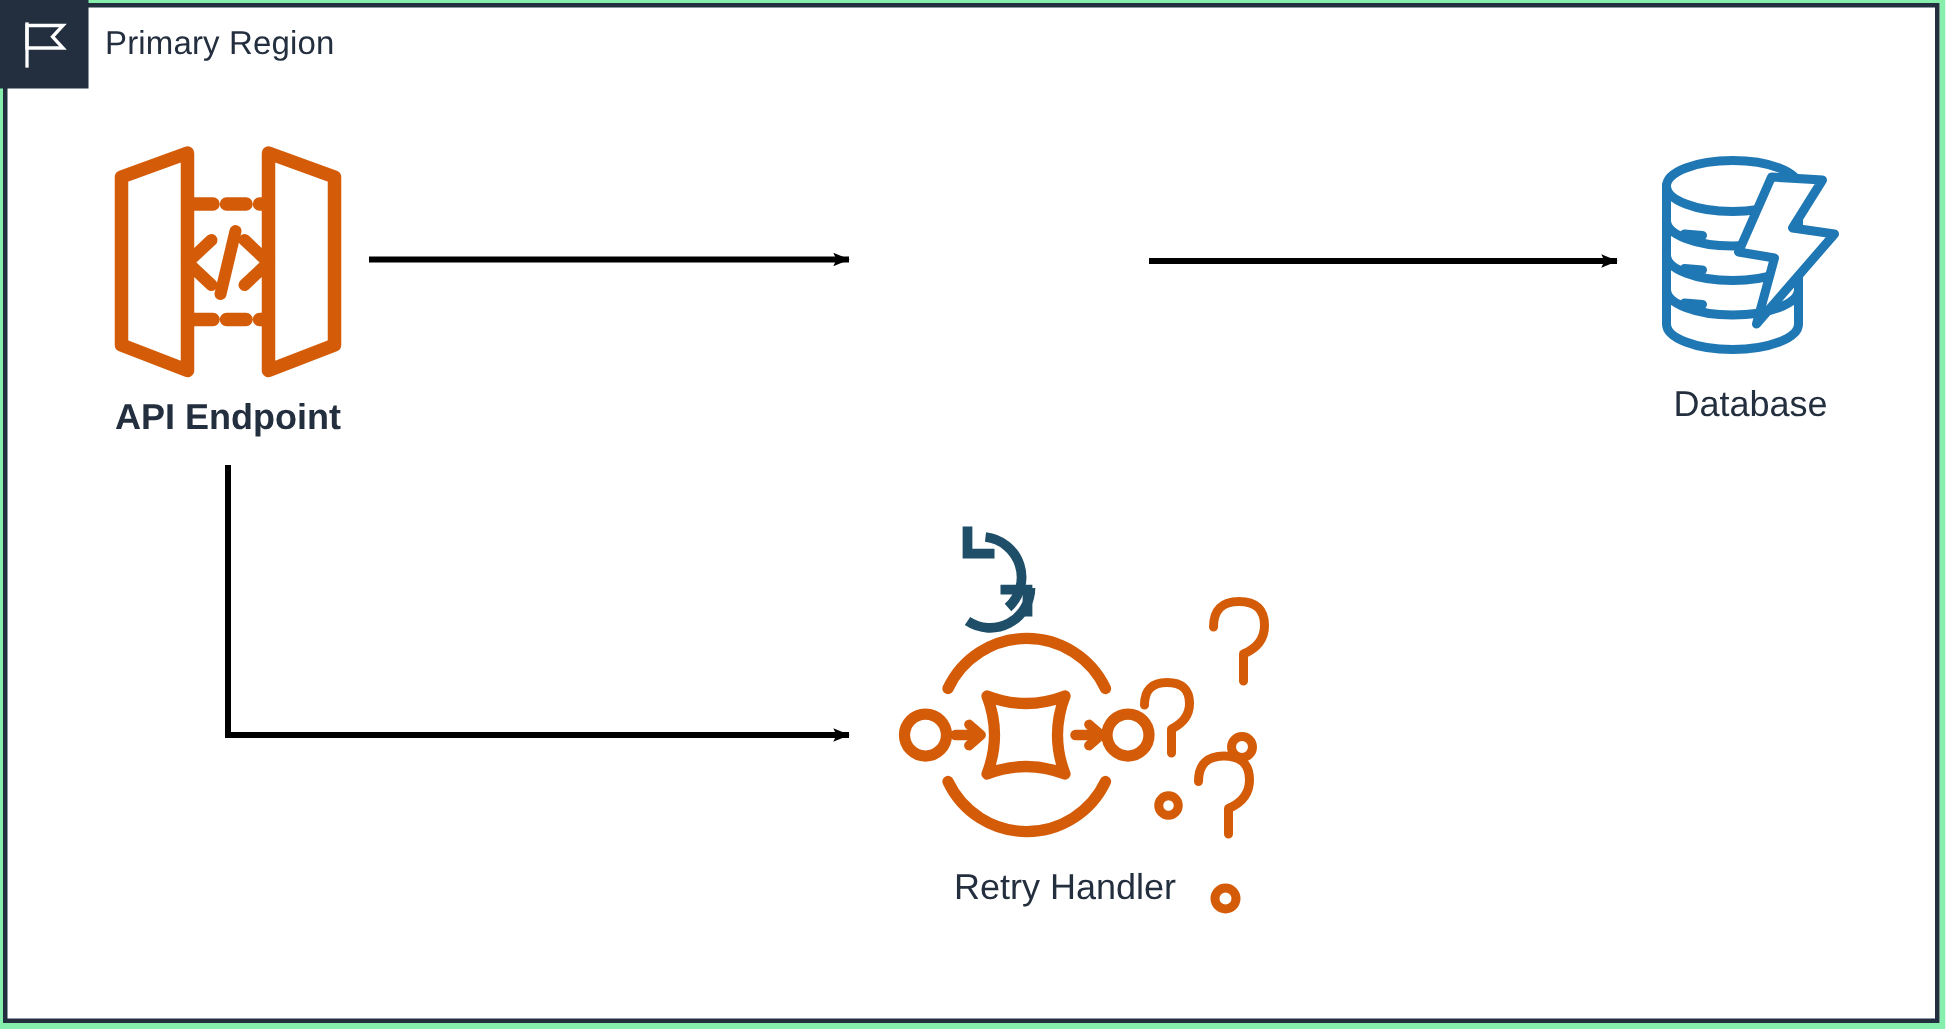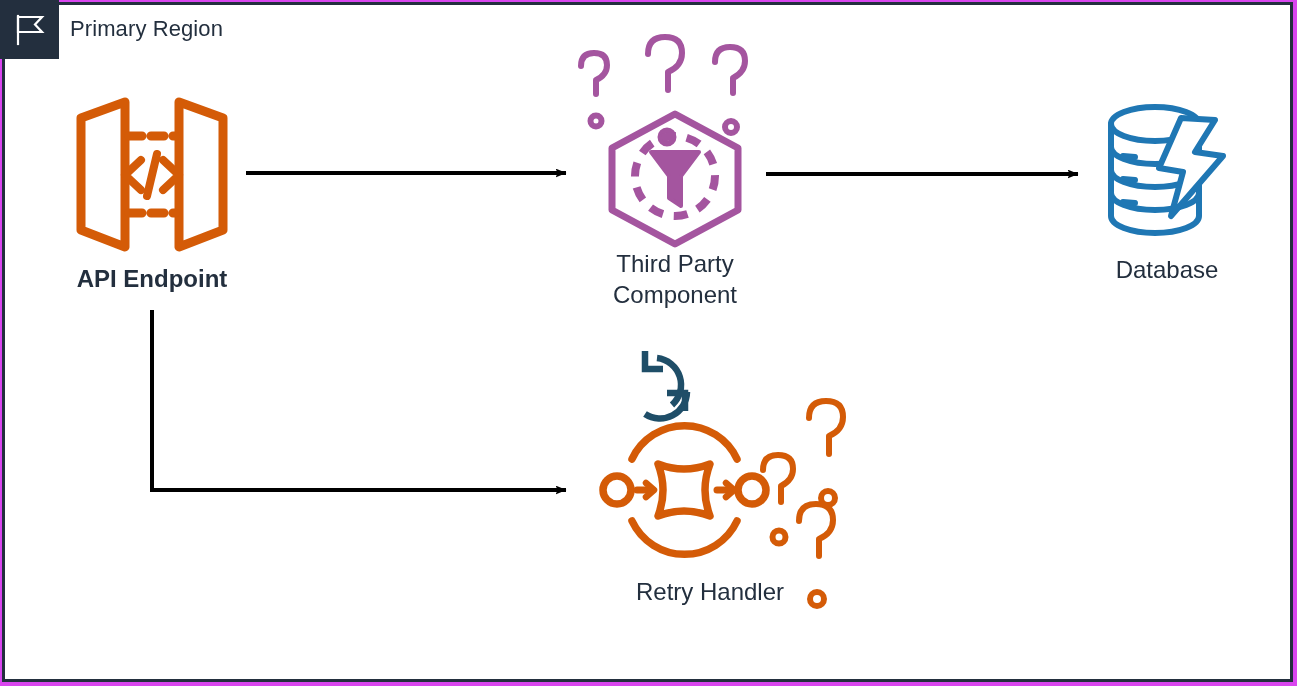--- a/index.html
+++ b/index.html
@@ -7,21 +7,21 @@
     padding: 0;
     background: #ffffff;
   }
   body {
     font-family: "Liberation Sans", sans-serif;
   }
   #canvas {
     position: relative;
     width: 1297px;
     height: 686px;
-    background: #d946ef;
+    background: #86efac;
     overflow: hidden;
   }
   
   .region-box {
     position: absolute;
     left: 2px;
     top: 2px;
     width: 1291px;
     height: 680px;
     border: 3px solid #232f3e;
@@ -121,48 +121,20 @@
 
           <polyline points="74,70 58,85 74,100" stroke-width="8"></polyline>
           <polyline points="96,70 112,85 96,100" stroke-width="8"></polyline>
           <line x1="90" y1="64" x2="80" y2="106" stroke-width="8"></line>
         </g>
       </svg>
     </div>
     <div class="node-label" style="margin-top:8px;">API Endpoint</div>
   </div>
 
-  <div class="node" style="left:553px; top:24px; width:244px;">
-    <div class="icon-wrap" style="width:244px;height:220px;">
-      <svg width="244" height="220" viewBox="0 0 244 220">
-        <g fill="none" stroke="#A4559F" stroke-width="6.5" stroke-linecap="round" stroke-linejoin="round">
-
-          <g stroke-width="6">
-
-            <path d="M28 42 q0-13 13-13 q13 0 13 12 q0 10 -11 15 l0 14"></path>
-            <circle cx="43" cy="97" r="5.5"></circle>
-
-            <path d="M95 30 q0-17 17-17 q17 0 17 16 q0 13 -14 19 l0 18"></path>
-            <circle cx="114" cy="113" r="6.5"></circle>
-
-            <path d="M162 38 q0-15 15-15 q15 0 15 14 q0 11 -12 17 l0 15"></path>
-            <circle cx="178" cy="103" r="6"></circle>
-          </g>
-
-          <path d="M122 118 L185 152 L185 214 L122 248 L59 214 L59 152 Z" transform="translate(0,-28)" stroke-width="7"></path>
-        </g>
-
-        <circle cx="122" cy="152" r="40" fill="none" stroke="#A4559F" stroke-width="8" stroke-dasharray="14 11" stroke-linecap="butt"></circle>
-
-        <path d="M98 128 L146 128 L128 152 L128 182 L116 174 L116 152 Z" fill="#A4559F" stroke="#A4559F" stroke-width="4" stroke-linejoin="round"></path>
-      </svg>
-    </div>
-    <div class="node-label" style="margin-top:4px;">Third Party</div>
-    <div class="node-label">Component</div>
-  </div>
 
   <div class="node" style="left:1062px; top:100px; width:210px;">
     <div class="icon-wrap" style="width:145px;height:148px;">
       <svg width="145" height="148" viewBox="0 0 145 148">
         <g fill="none" stroke="#1f77b4" stroke-width="6" stroke-linecap="round" stroke-linejoin="round">
 
           <path d="M16 24 L16 116 a44 17 0 0 0 88 0 L104 24"></path>
 
           <ellipse cx="60" cy="24" rx="44" ry="17"></ellipse>
 

